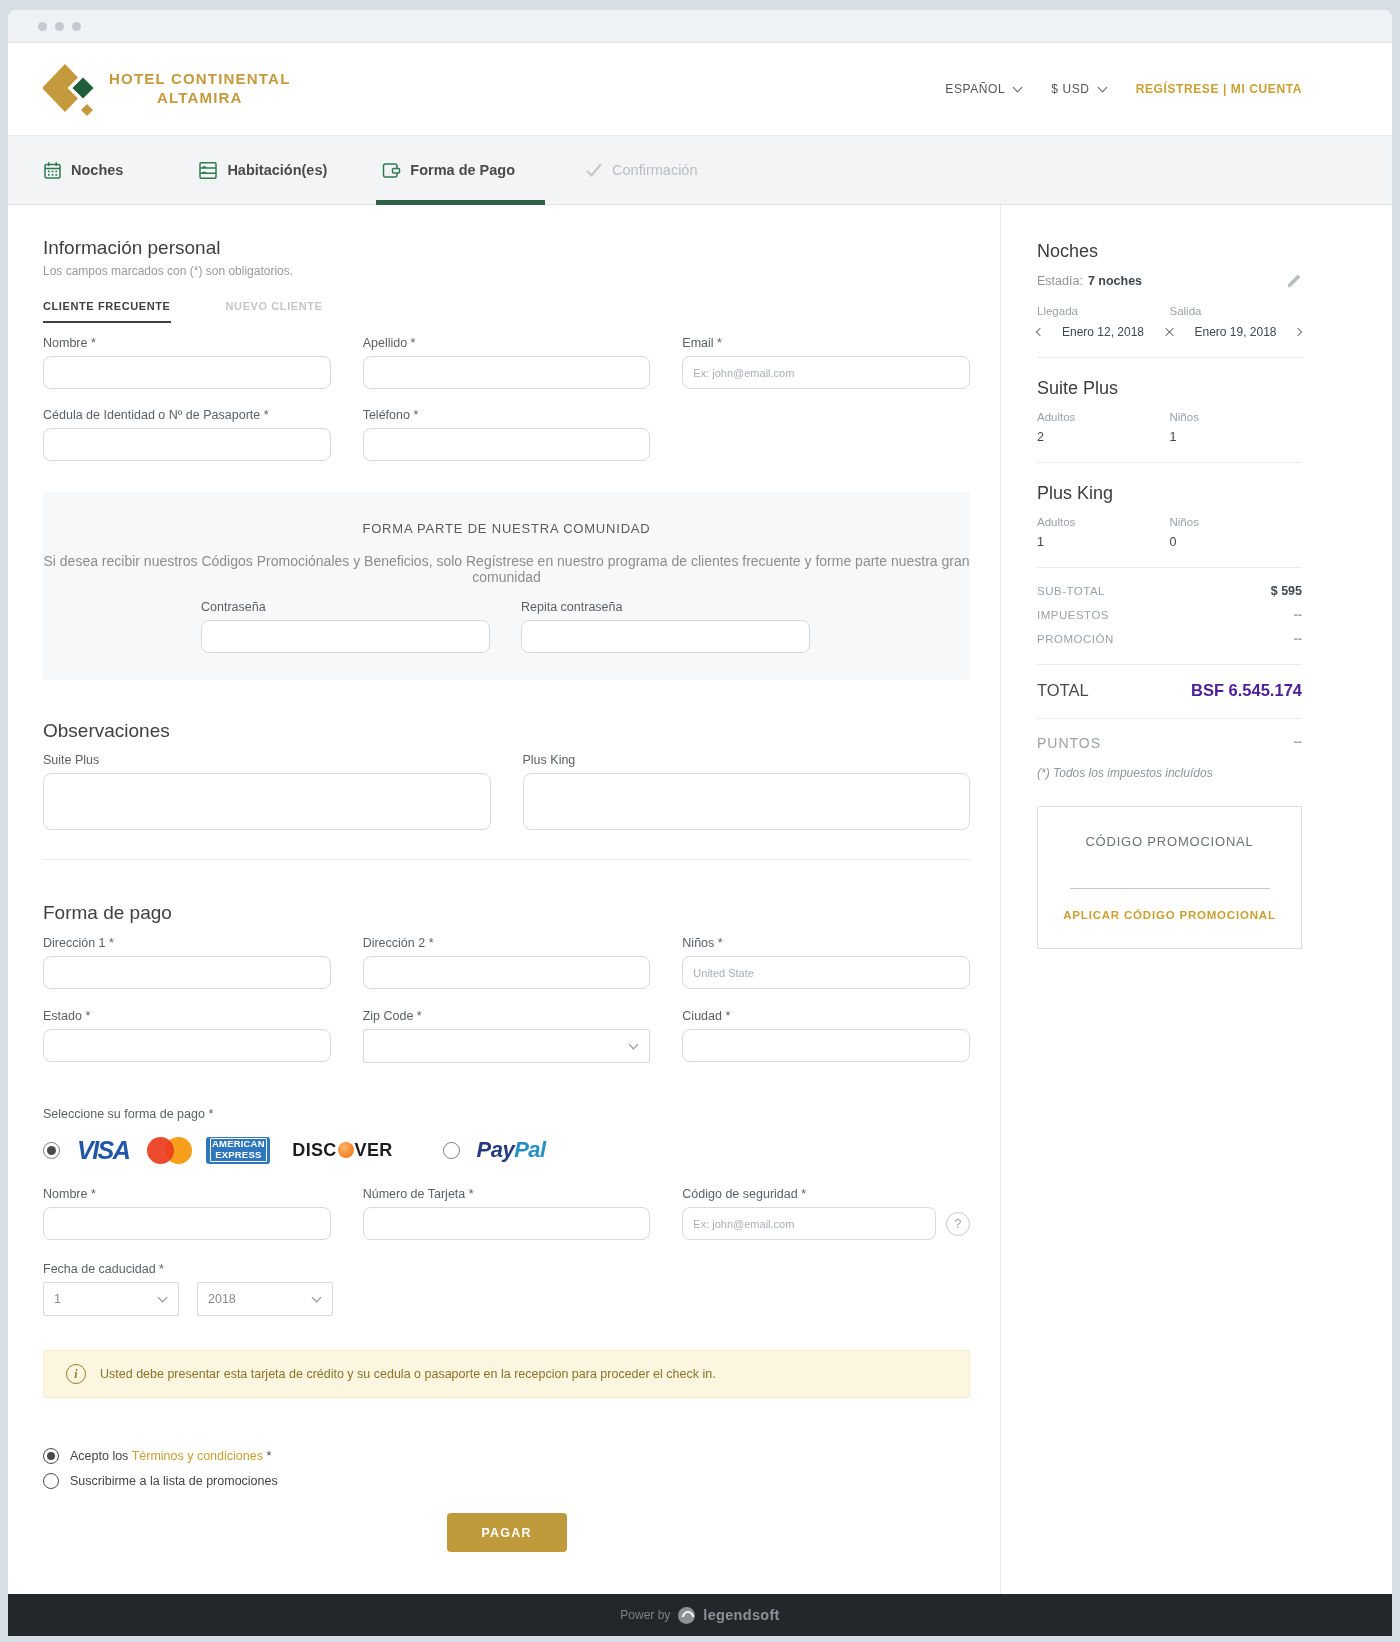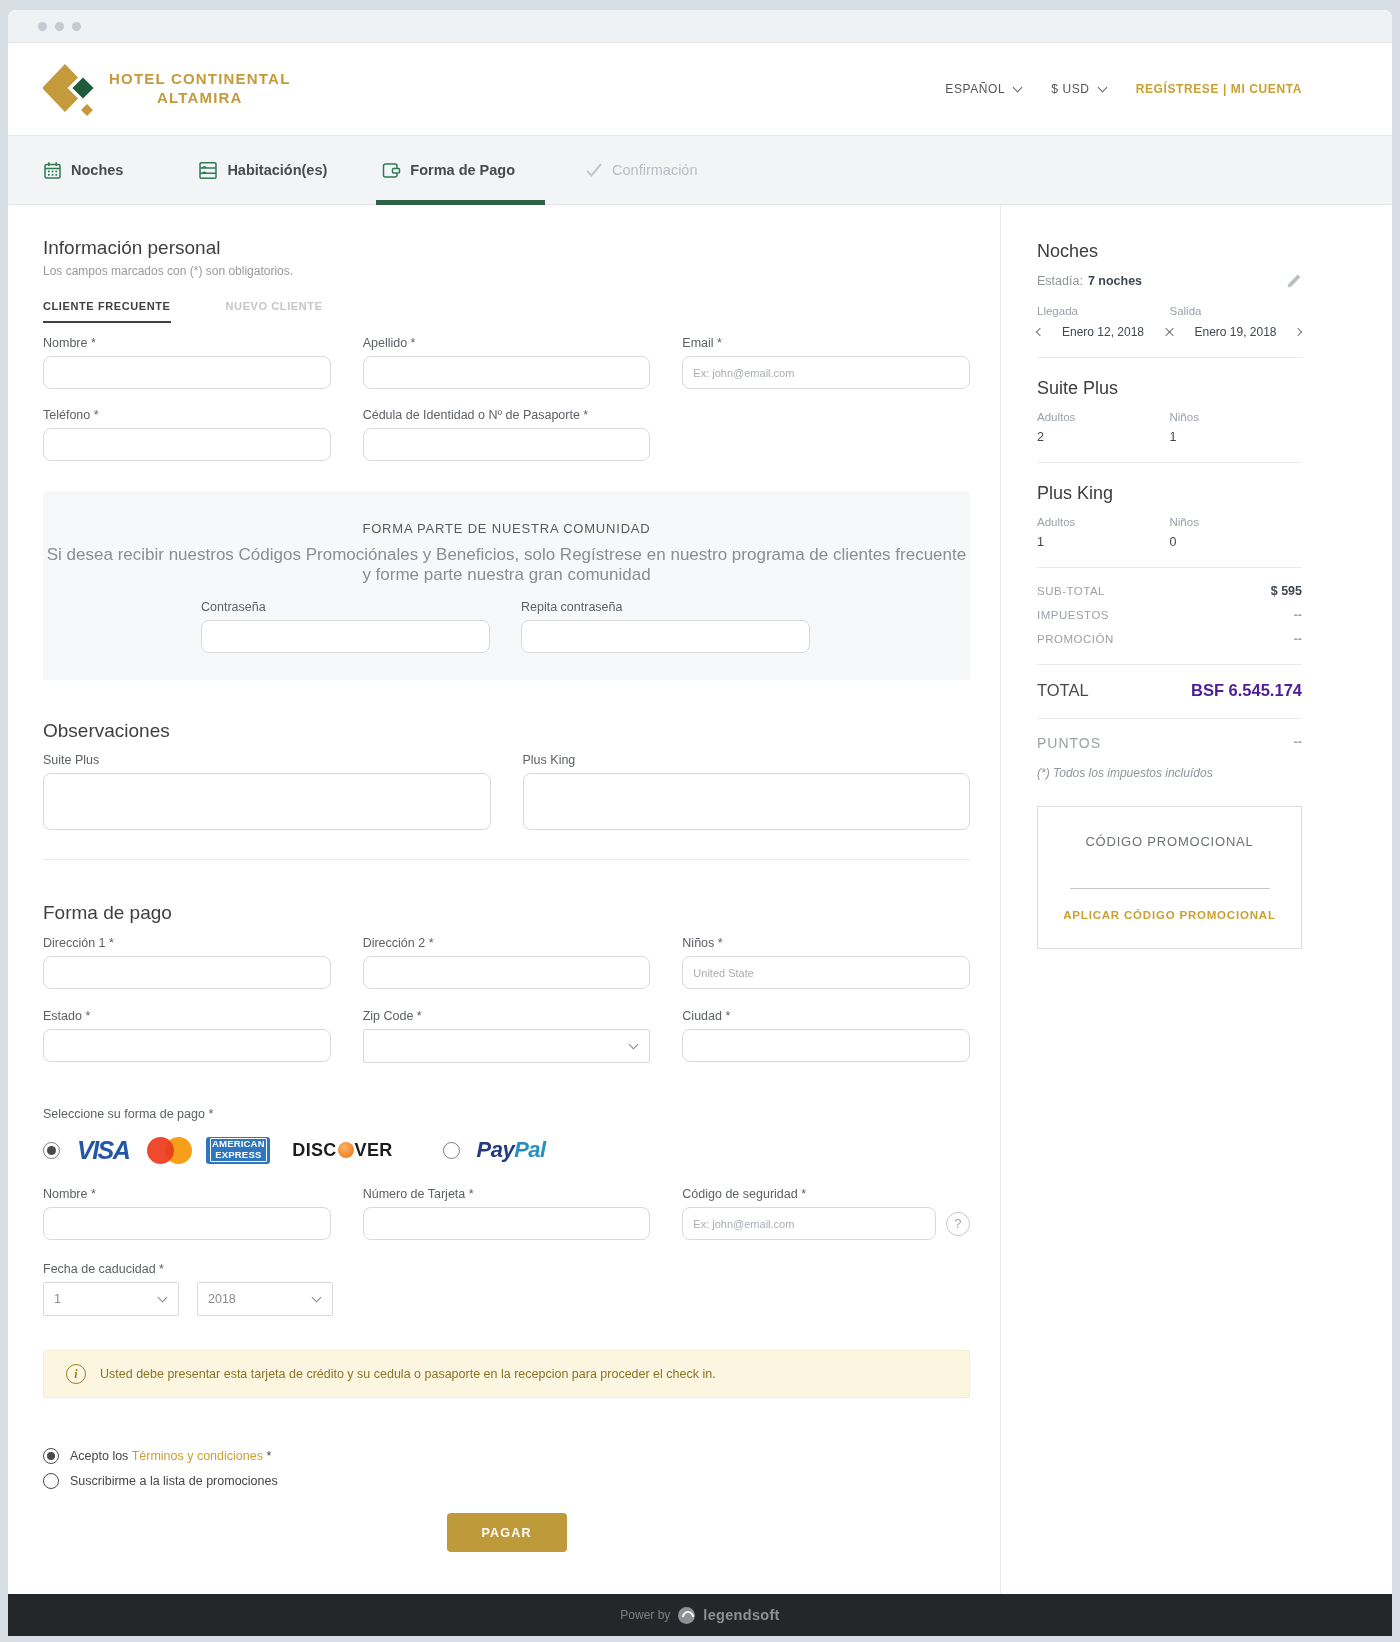--- a/index.html
+++ b/index.html
@@ -49,21 +49,21 @@
   .fld label{display:block; font-size:12.5px; color:var(--label); margin-bottom:6px;}
   .inp{width:100%; height:33px; border:1px solid var(--border); border-radius:8px; padding:0 10px; font-size:11px; color:#444; font-family:"Liberation Sans",sans-serif; background:#fff; outline:none;}
   .inp::placeholder{color:#A9AEB3;}
   textarea.inp{height:57px; resize:none; padding-top:7px;}
   .selbox{position:relative;}
   .selbox .chev{position:absolute; right:13px; top:12px; border-color:#8A8A8A;}
   .sel-text{display:flex; align-items:center; height:34px; border:1px solid var(--border); border-radius:2px; padding:0 10px; font-size:12.5px; color:#8A8A8A; background:#fff;}
   
   .community{background:#F7F8FA; margin-top:30px; padding:30px 0 27px; text-align:center;}
   .community .ctitle{font-size:13px; color:#5A5A5A; letter-spacing:.8px;}
-  .community .csub{font-size:17px; color:#8D8D8D; margin-top:9px;text-align:center;}
+  .community .csub{font-size:14px; color:#8D8D8D; margin-top:17px;text-align:center;}
   .community-fields{display:flex; gap:31px; padding-left:158px; margin-top:15px; text-align:left;}
   .community-fields .fld{width:289px;}
   .divider{border-top:1px solid var(--divider); margin-top:26px;}
   
   .method-label{font-size:12.5px; color:var(--label);}
   .methods{display:flex; align-items:center; margin-top:14px; height:30px;}
   .radio{width:17px; height:17px; border:1px solid #7D7D7D; border-radius:50%; display:inline-flex; align-items:center; justify-content:center; flex:none; cursor:pointer; background:#fff;}
   .radio.sel::after{content:""; width:9px; height:9px; border-radius:50%; background:#4A4A4A;}
   .logo-visa{font-size:25px; font-weight:800; font-style:italic; color:#2157A6; letter-spacing:-1.5px; margin-left:17px;}
   .logo-mc{position:relative; width:45px; height:27px; margin-left:18px;}
@@ -228,25 +228,25 @@
           <input class="inp" type="text" style="">
         </div>
         <div class="fld">
           <label>Email *</label>
           <input class="inp" type="text" placeholder="Ex: john@email.com" style="">
         </div>
       </div>
 
       <div class="row3" style="margin-top:19px;">
         <div class="fld">
+          <label>Cédula de Identidad o Nº de Pasaporte *</label>
+          <input class="inp" type="text" style="">
+        </div>
+        <div class="fld">
           <label>Teléfono *</label>
-          <input class="inp" type="text" style="">
-        </div>
-        <div class="fld">
-          <label>Cédula de Identidad o Nº de Pasaporte *</label>
           <input class="inp" type="text" style="">
         </div>
         <div></div>
       </div>
 
       <div class="community">
         <div class="ctitle">FORMA PARTE DE NUESTRA COMUNIDAD</div>
         <div class="csub">Si desea recibir nuestros Códigos Promociónales y Beneficios, solo Regístrese en nuestro programa de clientes frecuente y forme parte nuestra gran comunidad</div>
         <div class="community-fields">
           <div class="fld">

